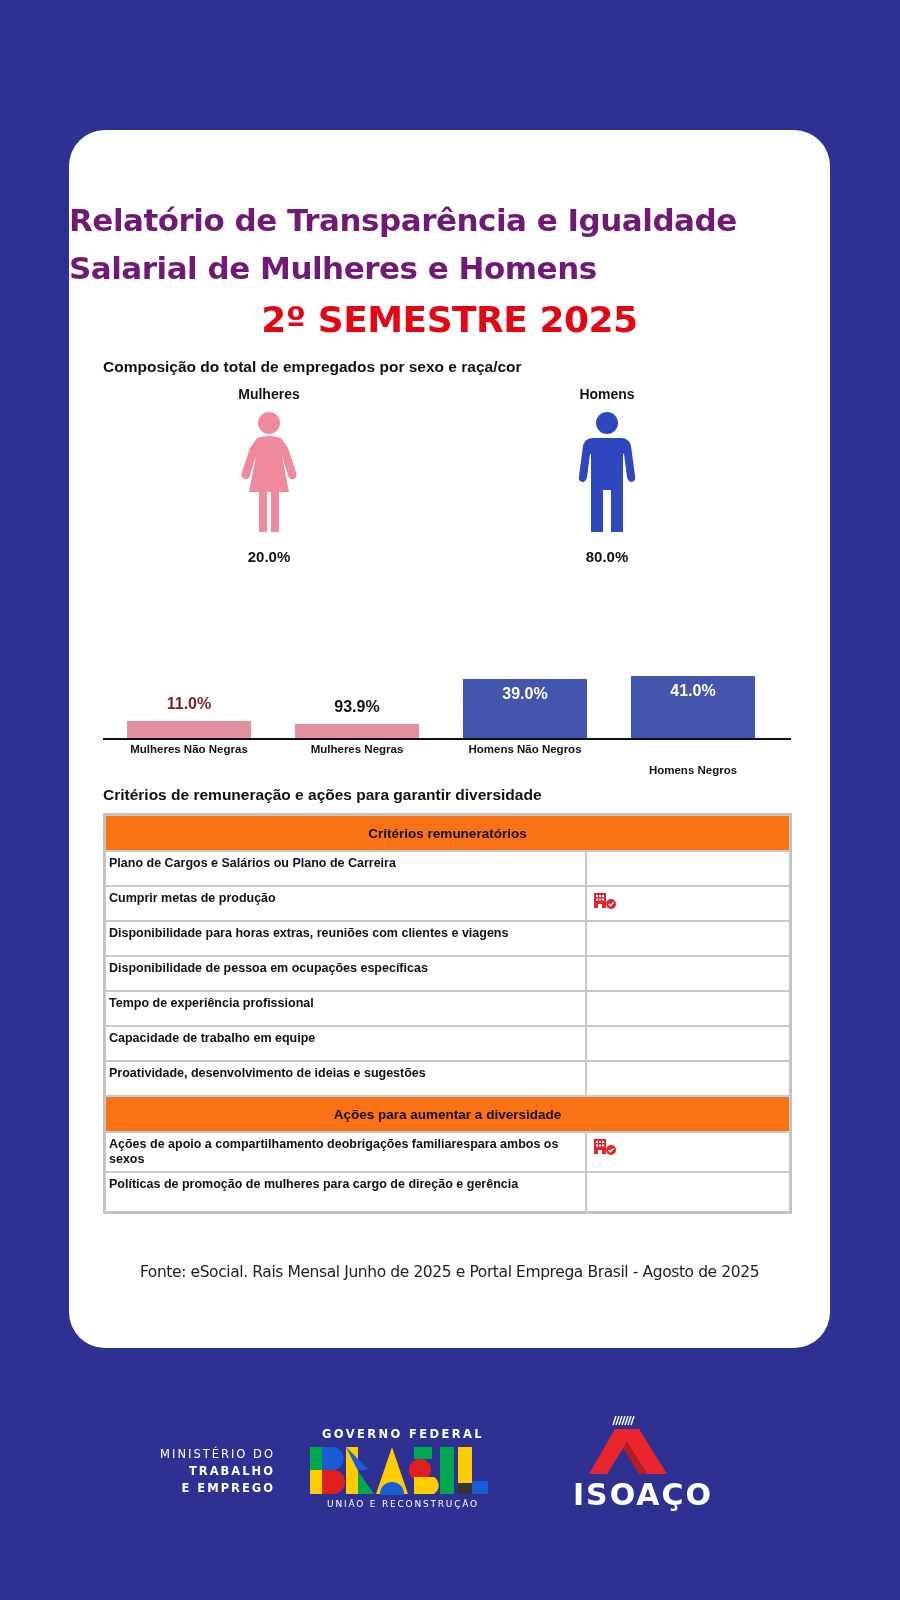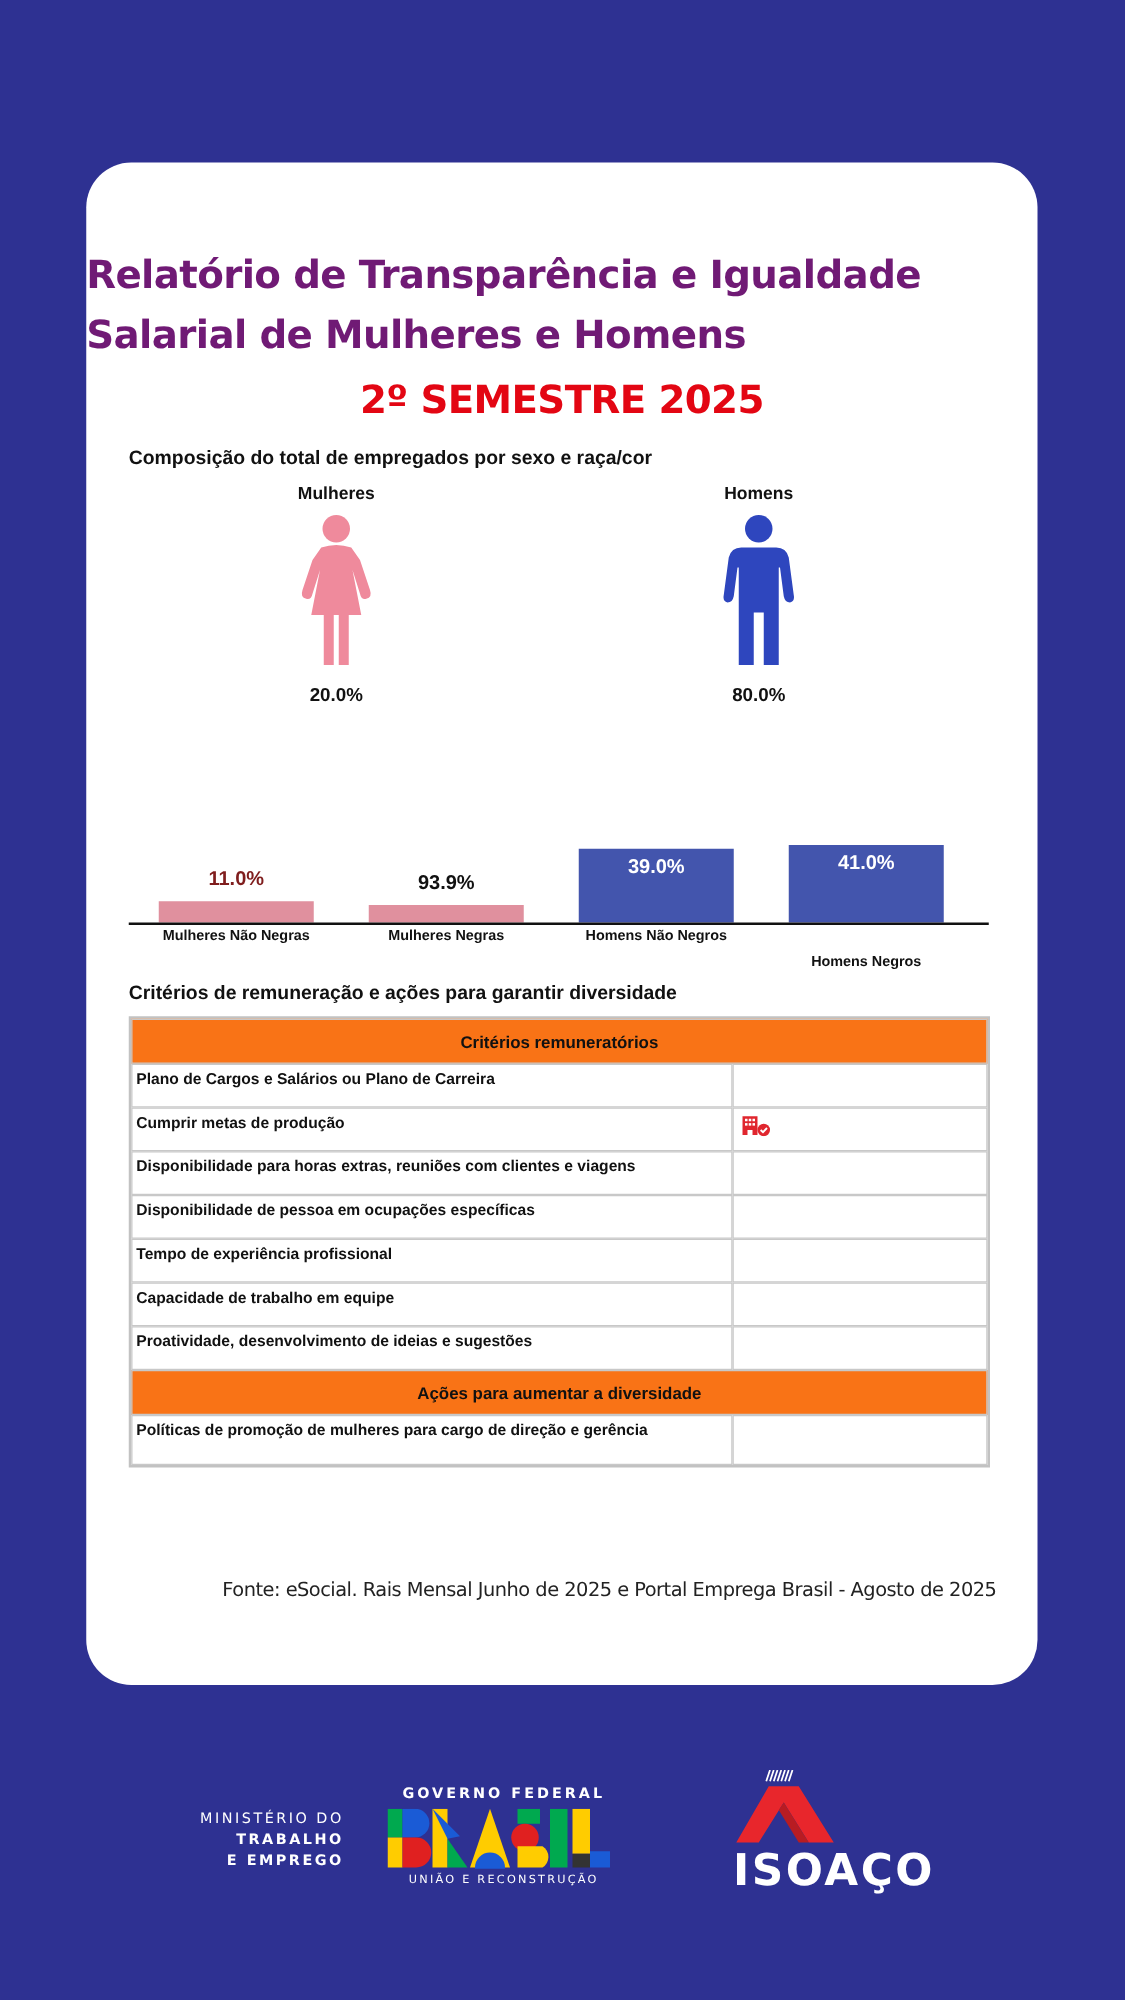--- a/index.html
+++ b/index.html
@@ -28,21 +28,21 @@
     line-height: 48px;
   }
   .title.l1 { top: 66px; }
   .title.l2 { top: 114px; }
   .semester {
     position: absolute; left: 0; width: 100%; top: 166px;
     text-align: center;
     color: #e30613;
     font-family: "DejaVu Sans", sans-serif;
     font-weight: bold;
-    font-size: 31px;
+    font-size: 36px;
     line-height: 48px;
     letter-spacing: -0.5px;
   }
   .section-title {
     position: absolute; left: 34px;
     font-weight: bold; font-size: 15.5px; color: #111;
   }
   .sec1 { top: 228px; }
   .sec2 { top: 656px; }
   .gender-label {
@@ -93,21 +93,20 @@
     font-size: 13.5px;
     height: 26px;
   }
   table.crit tr.tall td { height: 30px; }
   .check-icon { display: inline-block; margin-left: 3px; margin-top: 1px; }
   .source {
     position: absolute; left: 0; width: 100%; top: 1133px;
     text-align: center; font-size: 15.5px; color: #222;
     font-family: "DejaVu Sans", sans-serif;
     letter-spacing: -0.4px;
-    padding-left: 38px;
   }
   .ministry {
     position: absolute; left: 140px; top: 1446px; width: 135px;
     text-align: right; color: #fff;
     font-family: "DejaVu Sans", sans-serif;
     font-size: 11.5px; letter-spacing: 2px; line-height: 17px;
   }
   .ministry .thin { font-weight: normal; }
   .ministry .bold { font-weight: bold; }
   .gov-top {
@@ -116,22 +115,22 @@
     font-family: "DejaVu Sans", sans-serif;
   }
   .gov-bottom {
     position: absolute; left: 313px; top: 1499px; width: 180px; text-align: center;
     color: #fff; font-size: 9px; letter-spacing: 1.8px;
     font-family: "DejaVu Sans", sans-serif;
   }
   .brasil-logo { position: absolute; left: 310px; top: 1447px; }
   .isoaco-mark { position: absolute; left: 585px; top: 1416px; }
   .isoaco-text {
-    position: absolute; left: 538px; top: 1477px; width: 210px; text-align: right;
-    color: #fff; font-weight: bold; font-size: 35px; letter-spacing: 2px;
+    position: absolute; left: 538px; top: 1477px; width: 210px; text-align: center;
+    color: #fff; font-weight: bold; font-size: 30px; letter-spacing: 2px;
     font-family: "DejaVu Sans", sans-serif;
   }
 </style>
 </head>
 <body>
 
 <div class="card">
   <div class="title l1">Relatório de Transparência e Igualdade</div>
   <div class="title l2">Salarial de Mulheres e Homens</div>
   <div class="semester">2º SEMESTRE 2025</div>
@@ -212,20 +211,36 @@
           <td class="icon-cell"></td>
         </tr>
         <tr>
           <td>Proatividade, desenvolvimento de ideias e sugestões</td>
           <td class="icon-cell"></td>
         </tr>
         <tr class="head">
           <td colspan="2">Ações para aumentar a diversidade</td>
         </tr>
         <tr class="tall">
+          <td>Ações de apoio a compartilhamento deobrigações familiarespara ambos os sexos</td>
+          <td class="icon-cell"><svg width="24" height="17" viewBox="0 0 24 17" class="check-icon">
+              <path d="M1 1 H13 V16 H9 V12 H5 V16 H1 Z" fill="#e0262e"></path>
+              <g fill="#ffffff">
+                <rect x="3" y="3" width="2" height="2"></rect>
+                <rect x="6" y="3" width="2" height="2"></rect>
+                <rect x="9" y="3" width="2" height="2"></rect>
+                <rect x="3" y="6.5" width="2" height="2"></rect>
+                <rect x="6" y="6.5" width="2" height="2"></rect>
+                <rect x="9" y="6.5" width="2" height="2"></rect>
+              </g>
+              <circle cx="18" cy="12" r="5" fill="#e0262e"></circle>
+              <path d="M15.5 12 L17.4 13.8 L20.6 10.4" stroke="#ffffff" stroke-width="1.5" fill="none"></path>
+            </svg></td>
+        </tr>
+        <tr class="tall">
           <td>Políticas de promoção de mulheres para cargo de direção e gerência</td>
           <td class="icon-cell"></td>
         </tr>
       </tbody>
   </table>
 
   <div class="source">Fonte: eSocial. Rais Mensal Junho de 2025 e Portal Emprega Brasil - Agosto de 2025</div>
 </div>
 
 <div class="ministry">

